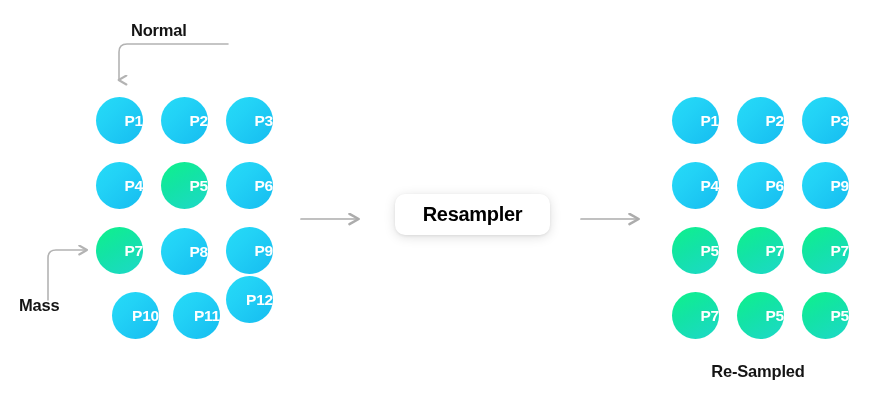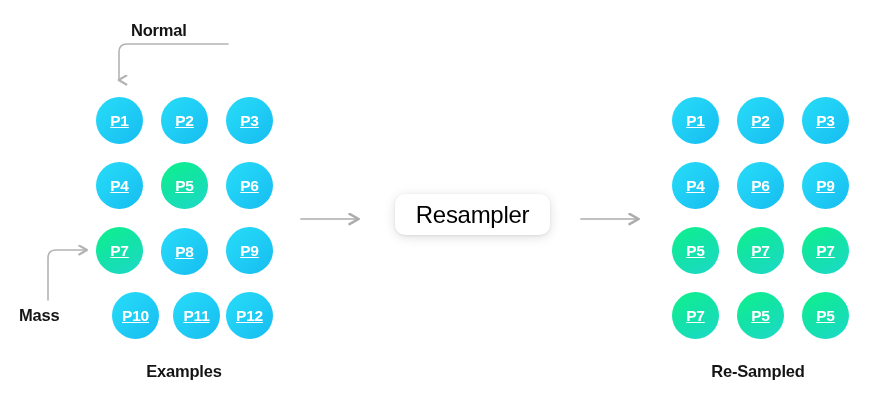--- a/index.html
+++ b/index.html
@@ -22,29 +22,28 @@
   }
 
   
   .node {
     position: absolute;
     width: 47px;
     height: 47px;
     border-radius: 50%;
     display: flex;
     align-items: center;
-    justify-content: center;
+    justify-content: flex-end;
     color: #ffffff;
     font-weight: bold;
     font-size: 15.5px;
     letter-spacing: -0.2px;
     line-height: 1;
     box-sizing: border-box;
     user-select: none;
-    text-decoration: underline;
   }
   .node.blue {
     background: linear-gradient(135deg, #25DBF7 0%, #22D2F6 35%, #16BCF0 100%);
   }
   .node.green {
     background: linear-gradient(150deg, #0EF28A 0%, #13E3A6 45%, #1DD8C9 100%);
   }
   .node span { pointer-events: none; }
 
   
@@ -53,42 +52,42 @@
     left: 395px;
     top: 194px;
     width: 155px;
     height: 41px;
     background: #ffffff;
     border-radius: 10px;
     box-shadow: 0 2px 12px rgba(0,0,0,0.13), 0 1px 3px rgba(0,0,0,0.07);
     display: flex;
     align-items: center;
     justify-content: center;
-    font-size: 24px;
-    font-weight: normal;
+    font-size: 20px;
+    font-weight: bold;
     color: #000000;
     letter-spacing: -0.3px;
   }
 
   
   .flow-arrow {
     position: absolute;
   }
 
   
   .annot-label {
     position: absolute;
     font-size: 16.5px;
     font-weight: bold;
     color: #141414;
     letter-spacing: -0.2px;
     white-space: nowrap;
   }
   #label-normal { left: 131px; top: 21px; }
-  #label-mass   { left: 19px;  top: 306px; }
+  #label-mass   { left: 19px;  top: 296px; }
 
   .annot-arrow {
     position: absolute;
   }
 
   
   .caption {
     position: absolute;
     font-size: 16.5px;
     font-weight: bold;
@@ -154,21 +153,21 @@
       </div>
       <div class="node blue" style="left: 226px; top: 227px;">
         <span>P9</span>
       </div>
       <div class="node blue" style="left: 112px; top: 292px;">
         <span>P10</span>
       </div>
       <div class="node blue" style="left: 173px; top: 292px;">
         <span>P11</span>
       </div>
-      <div class="node blue" style="left: 226px; top: 292px;">
+      <div class="node blue" style="left: 226px; top: 276px;">
         <span>P12</span>
       </div>
     </div>
 
   <svg class="flow-arrow" id="flow-arrow-in" style="left:300px; top:209px;" width="72" height="20">
     <defs>
       <marker id="arrowhead-right" markerWidth="9" markerHeight="9" refX="6.6" refY="3.6" orient="auto">
         <path d="M1.6,0.6 L7.0,3.6 L1.6,6.6" fill="none" stroke="#ACACAC" stroke-width="1.5" stroke-linecap="round" stroke-linejoin="round"></path>
       </marker>
     </defs>
@@ -220,16 +219,15 @@
         <span>P7</span>
       </div>
       <div class="node green" style="left: 737px; top: 292px;">
         <span>P5</span>
       </div>
       <div class="node green" style="left: 802px; top: 292px;">
         <span>P5</span>
       </div>
     </div>
 
-  <div class="caption" id="caption-examples">Examples</div>
   <div class="caption" id="caption-resampled">Re-Sampled</div>
 
 </div>
 
 </body></html>

